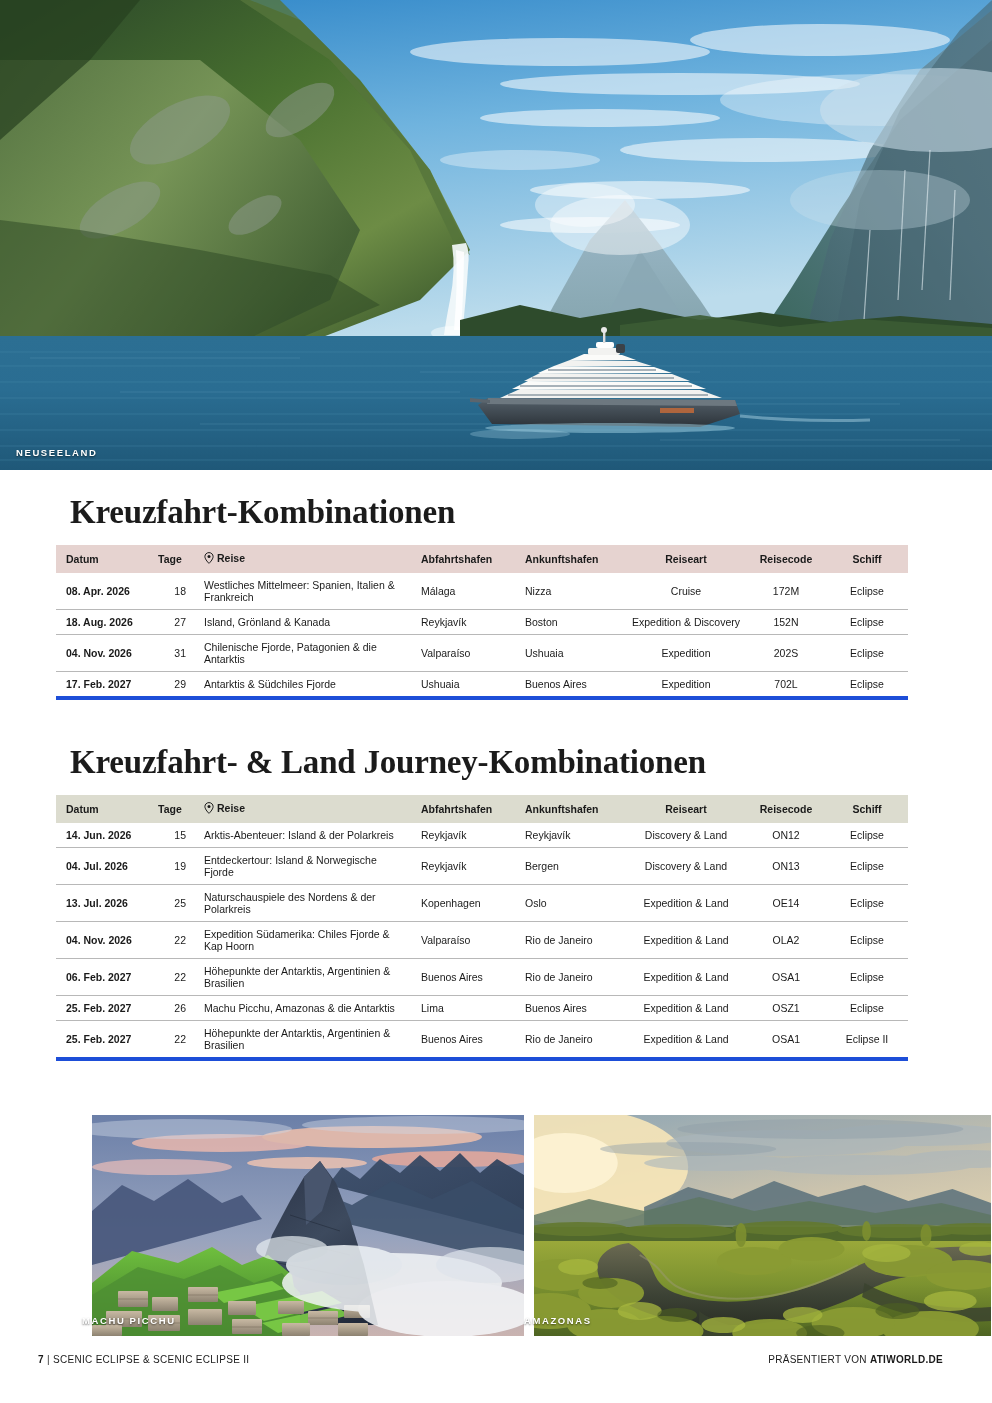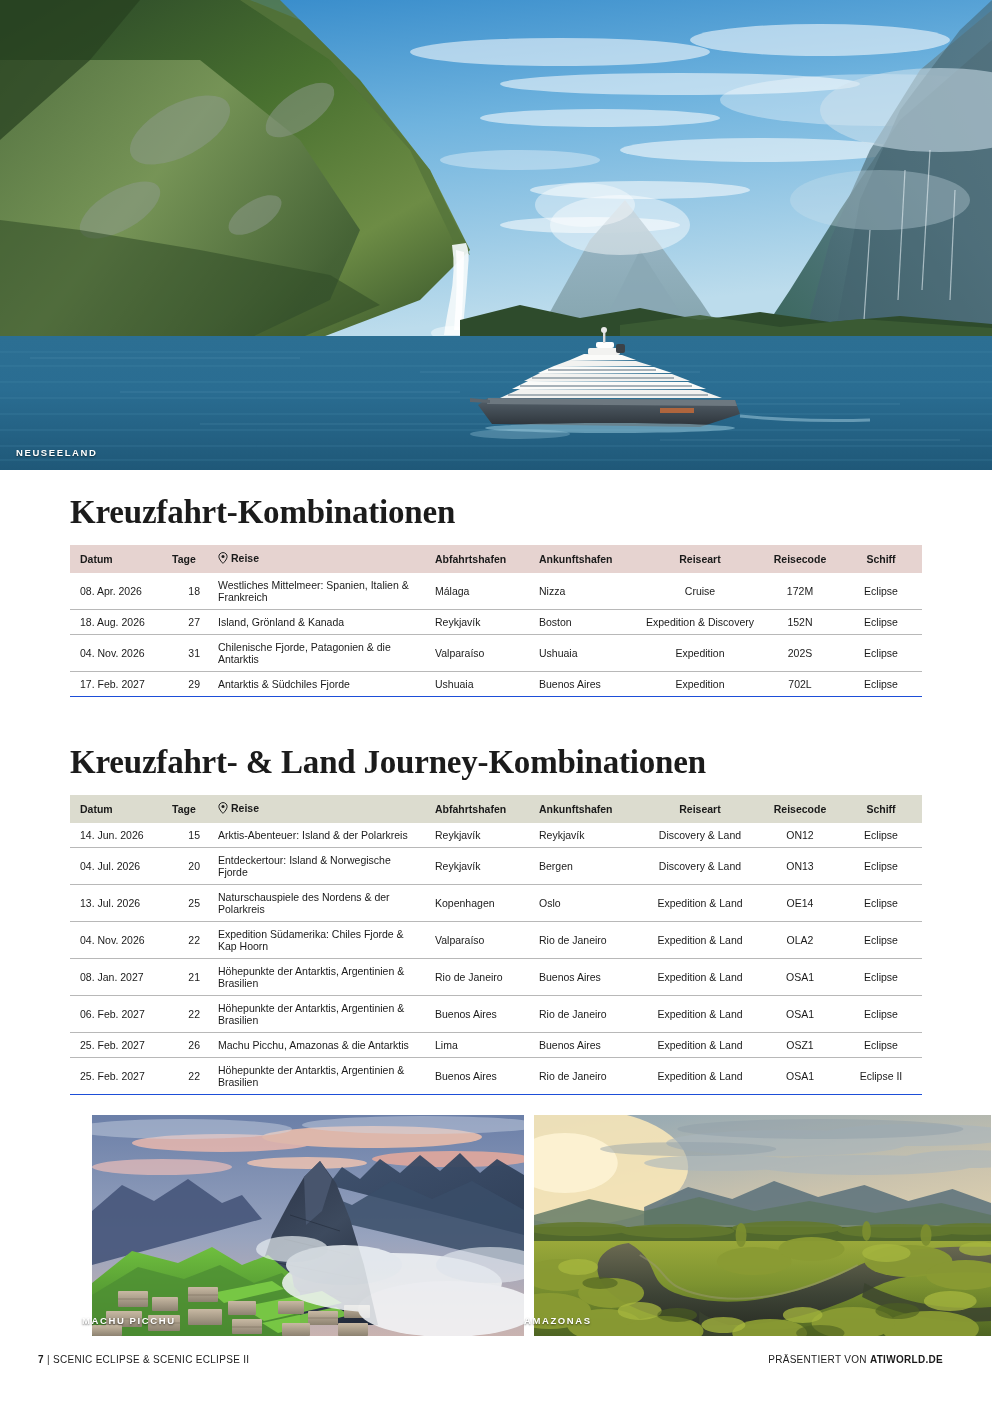--- a/index.html
+++ b/index.html
@@ -45,21 +45,21 @@
     letter-spacing: -0.2px;
     color: #1b1b1b;
     white-space: nowrap;
   }
   #title-cruise { top: 494px; }
   #title-land   { top: 744px; }
 
   
   .ttable {
     position: absolute;
-    left: 70px;
+    left: 56px;
     width: 852px;
     border-collapse: collapse;
     font-size: 10.5px;
   }
   #table-cruise { top: 545px; }
   #table-land   { top: 795px; }
 
   .ttable thead th {
     font-size: 10.5px;
     font-weight: 700;
@@ -79,22 +79,22 @@
   .ttable thead th.c-type { text-align: center; width: 112px; }
   .ttable thead th.c-code { text-align: center; width: 72px; }
   .ttable thead th.c-ship { text-align: center; width: 74px; }
 
   .ttable tbody td {
     padding: 6px 4px;
     border-bottom: 1px solid #b8b8b8;
     vertical-align: middle;
     color: #1a1a1a;
   }
-  .ttable tbody tr:last-child td { border-bottom: 1px solid #1d4ed8; }
-  .ttable tbody td.c-date { text-align: left; padding-left: 10px; font-weight: 400; white-space: nowrap; }
+  .ttable tbody tr:last-child td { border-bottom: 4px solid #1d4ed8; }
+  .ttable tbody td.c-date { text-align: left; padding-left: 10px; font-weight: 700; white-space: nowrap; }
   .ttable tbody td.c-days { text-align: right; padding-right: 10px; }
   .ttable tbody td.c-trip { text-align: left; padding-left: 8px; }
   .ttable tbody td.c-dep  { text-align: left; padding-left: 8px; }
   .ttable tbody td.c-arr  { text-align: left; padding-left: 8px; }
   .ttable tbody td.c-type { text-align: center; }
   .ttable tbody td.c-code { text-align: center; }
   .ttable tbody td.c-ship { text-align: center; }
 
   .pin-icon {
     display: inline-block;
@@ -388,21 +388,21 @@
         <td class="c-days">15</td>
         <td class="c-trip">Arktis-Abenteuer: Island &amp; der Polarkreis</td>
         <td class="c-dep">Reykjavík</td>
         <td class="c-arr">Reykjavík</td>
         <td class="c-type">Discovery &amp; Land</td>
         <td class="c-code">ON12</td>
         <td class="c-ship">Eclipse</td>
       </tr>
       <tr>
         <td class="c-date">04. Jul. 2026</td>
-        <td class="c-days">20</td>
+        <td class="c-days">19</td>
         <td class="c-trip">Entdeckertour: Island &amp; Norwegische Fjorde</td>
         <td class="c-dep">Reykjavík</td>
         <td class="c-arr">Bergen</td>
         <td class="c-type">Discovery &amp; Land</td>
         <td class="c-code">ON13</td>
         <td class="c-ship">Eclipse</td>
       </tr>
       <tr>
         <td class="c-date">13. Jul. 2026</td>
         <td class="c-days">25</td>
@@ -414,30 +414,20 @@
         <td class="c-ship">Eclipse</td>
       </tr>
       <tr>
         <td class="c-date">04. Nov. 2026</td>
         <td class="c-days">22</td>
         <td class="c-trip">Expedition Südamerika: Chiles Fjorde &amp; Kap Hoorn</td>
         <td class="c-dep">Valparaíso</td>
         <td class="c-arr">Rio de Janeiro</td>
         <td class="c-type">Expedition &amp; Land</td>
         <td class="c-code">OLA2</td>
-        <td class="c-ship">Eclipse</td>
-      </tr>
-      <tr>
-        <td class="c-date">08. Jan. 2027</td>
-        <td class="c-days">21</td>
-        <td class="c-trip">Höhepunkte der Antarktis, Argentinien &amp; Brasilien</td>
-        <td class="c-dep">Rio de Janeiro</td>
-        <td class="c-arr">Buenos Aires</td>
-        <td class="c-type">Expedition &amp; Land</td>
-        <td class="c-code">OSA1</td>
         <td class="c-ship">Eclipse</td>
       </tr>
       <tr>
         <td class="c-date">06. Feb. 2027</td>
         <td class="c-days">22</td>
         <td class="c-trip">Höhepunkte der Antarktis, Argentinien &amp; Brasilien</td>
         <td class="c-dep">Buenos Aires</td>
         <td class="c-arr">Rio de Janeiro</td>
         <td class="c-type">Expedition &amp; Land</td>
         <td class="c-code">OSA1</td>

